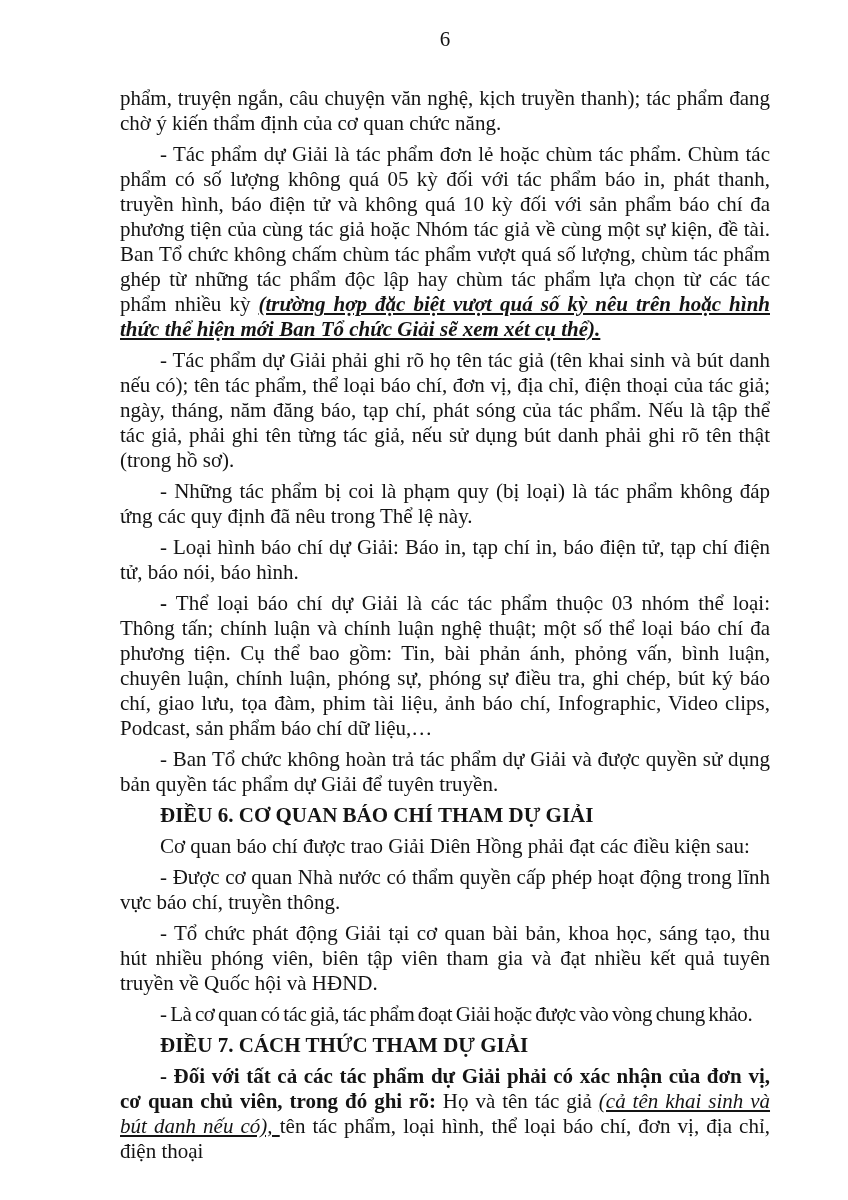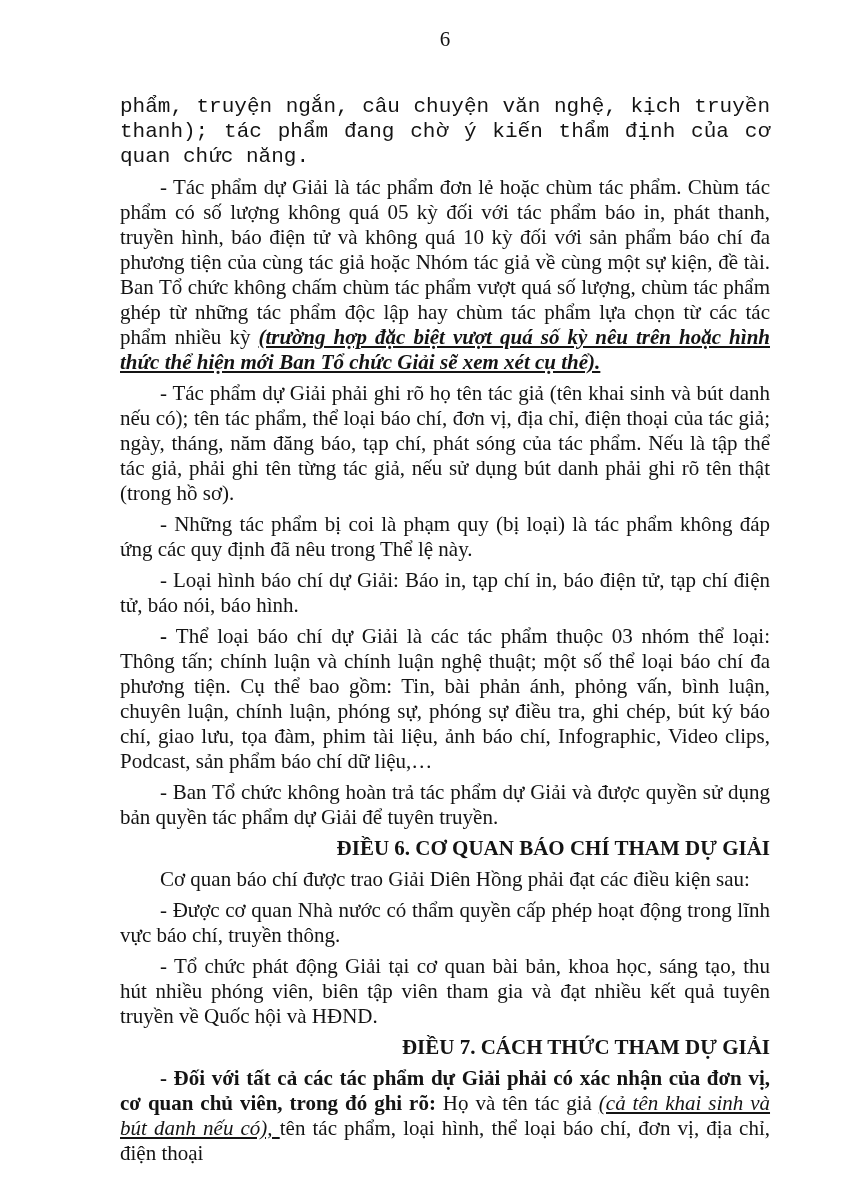--- a/index.html
+++ b/index.html
@@ -31,27 +31,26 @@
     top: 82px;
     left: 120px;
     right: 78px;
     text-align: justify;
   }
   .doc-body p {
     margin: 6px 0 0 0;
     text-indent: 40px;
   }
   .doc-body p.continuation {
-    margin-top: 12px;
+    margin-top: 4px;
     text-indent: 0;
-    font-family: Liberation Mono, monospace;
   }
   .doc-body p.heading {
     font-weight: bold;
-    text-align: right;
+    text-align: left;
   }
   .doc-body p.tight {
     letter-spacing: -0.45px;
     word-spacing: -1.2px;
   }
   .run-b  { font-weight: bold; }
   .run-i  { font-style: italic; text-decoration: underline; }
 </style>
 </head>
 <body>
@@ -63,16 +62,17 @@
       <p class="body"><span class="">- Tác phẩm dự Giải là tác phẩm đơn lẻ hoặc chùm tác phẩm. Chùm tác phẩm có số lượng không quá 05 kỳ đối với tác phẩm báo in, phát thanh, truyền hình, báo điện tử và không quá 10 kỳ đối với sản phẩm báo chí đa phương tiện của cùng tác giả hoặc Nhóm tác giả về cùng một sự kiện, đề tài. Ban Tổ chức không chấm chùm tác phẩm vượt quá số lượng, chùm tác phẩm ghép từ những tác phẩm độc lập hay chùm tác phẩm lựa chọn từ các tác phẩm nhiều kỳ </span><span class="run-b run-i">(trường hợp đặc biệt vượt quá số kỳ nêu trên hoặc hình thức thể hiện mới Ban Tổ chức Giải sẽ xem xét cụ thể).</span></p>
       <p class="body"><span class="">- Tác phẩm dự Giải phải ghi rõ họ tên tác giả (tên khai sinh và bút danh nếu có); tên tác phẩm, thể loại báo chí, đơn vị, địa chỉ, điện thoại của tác giả; ngày, tháng, năm đăng báo, tạp chí, phát sóng của tác phẩm. Nếu là tập thể tác giả, phải ghi tên từng tác giả, nếu sử dụng bút danh phải ghi rõ tên thật (trong hồ sơ).</span></p>
       <p class="body"><span class="">- Những tác phẩm bị coi là phạm quy (bị loại) là tác phẩm không đáp ứng các quy định đã nêu trong Thể lệ này.</span></p>
       <p class="body"><span class="">- Loại hình báo chí dự Giải: Báo in, tạp chí in, báo điện tử, tạp chí điện tử, báo nói, báo hình.</span></p>
       <p class="body"><span class="run-b ">- </span><span class="">Thể loại báo chí dự Giải là các tác phẩm thuộc 03 nhóm thể loại: Thông tấn; chính luận và chính luận nghệ thuật; một số thể loại báo chí đa phương tiện. Cụ thể bao gồm: Tin, bài phản ánh, phỏng vấn, bình luận, chuyên luận, chính luận, phóng sự, phóng sự điều tra, ghi chép, bút ký báo chí, giao lưu, tọa đàm, phim tài liệu, ảnh báo chí, Infographic, Video clips, Podcast, sản phẩm báo chí dữ liệu,…</span></p>
       <p class="body"><span class="">- Ban Tổ chức không hoàn trả tác phẩm dự Giải và được quyền sử dụng bản quyền tác phẩm dự Giải để tuyên truyền.</span></p>
       <p class="heading"><span class="">ĐIỀU 6. CƠ QUAN BÁO CHÍ THAM DỰ GIẢI</span></p>
       <p class="body"><span class="">Cơ quan báo chí được trao Giải Diên Hồng phải đạt các điều kiện sau:</span></p>
       <p class="body"><span class="">- Được cơ quan Nhà nước có thẩm quyền cấp phép hoạt động trong lĩnh vực báo chí, truyền thông.</span></p>
       <p class="body"><span class="">- Tổ chức phát động Giải tại cơ quan bài bản, khoa học, sáng tạo, thu hút nhiều phóng viên, biên tập viên tham gia và đạt nhiều kết quả tuyên truyền về Quốc hội và HĐND.</span></p>
+      <p class="body tight"><span class="">- Là cơ quan có tác giả, tác phẩm đoạt Giải hoặc được vào vòng chung khảo.</span></p>
       <p class="heading"><span class="">ĐIỀU 7. CÁCH THỨC THAM DỰ GIẢI</span></p>
       <p class="body"><span class="run-b ">- Đối với tất cả các tác phẩm dự Giải phải có xác nhận của đơn vị, cơ quan chủ viên, trong đó ghi rõ: </span><span class="">Họ và tên tác giả </span><span class="run-i">(cả tên khai sinh và bút danh nếu có), </span><span class="">tên tác phẩm, loại hình, thể loại báo chí, đơn vị, địa chỉ, điện thoại</span></p>
     </div>
 </div>
 
 </body></html>

